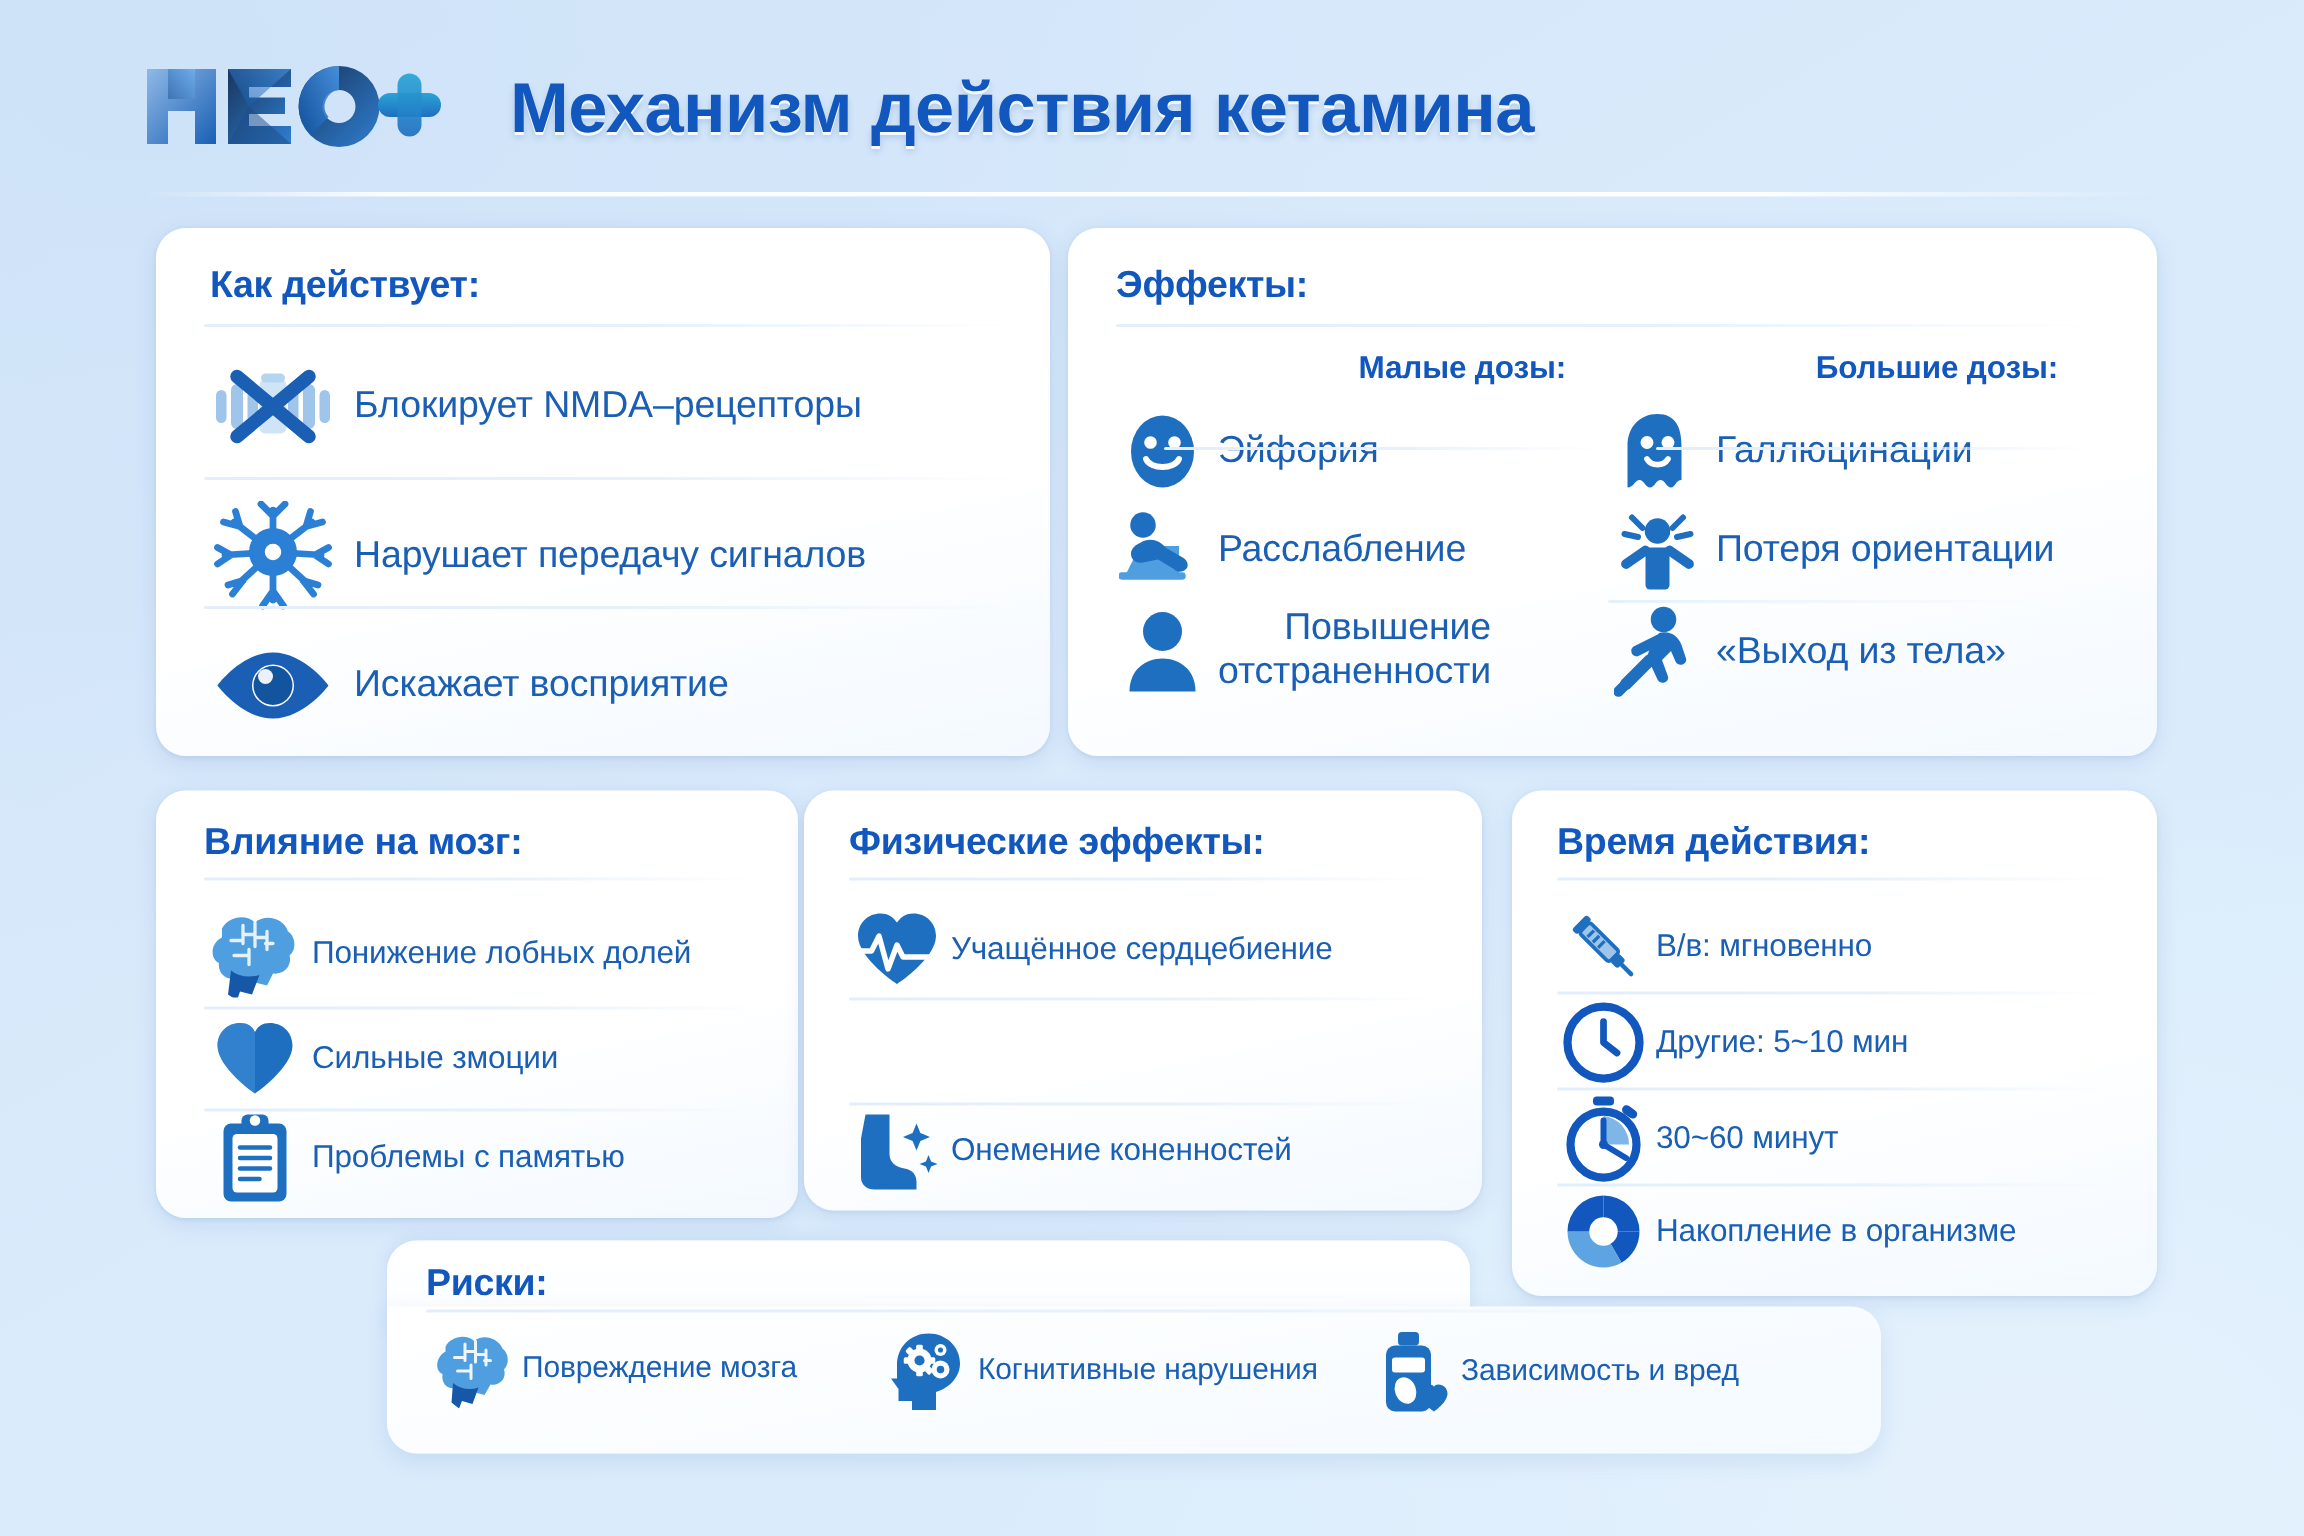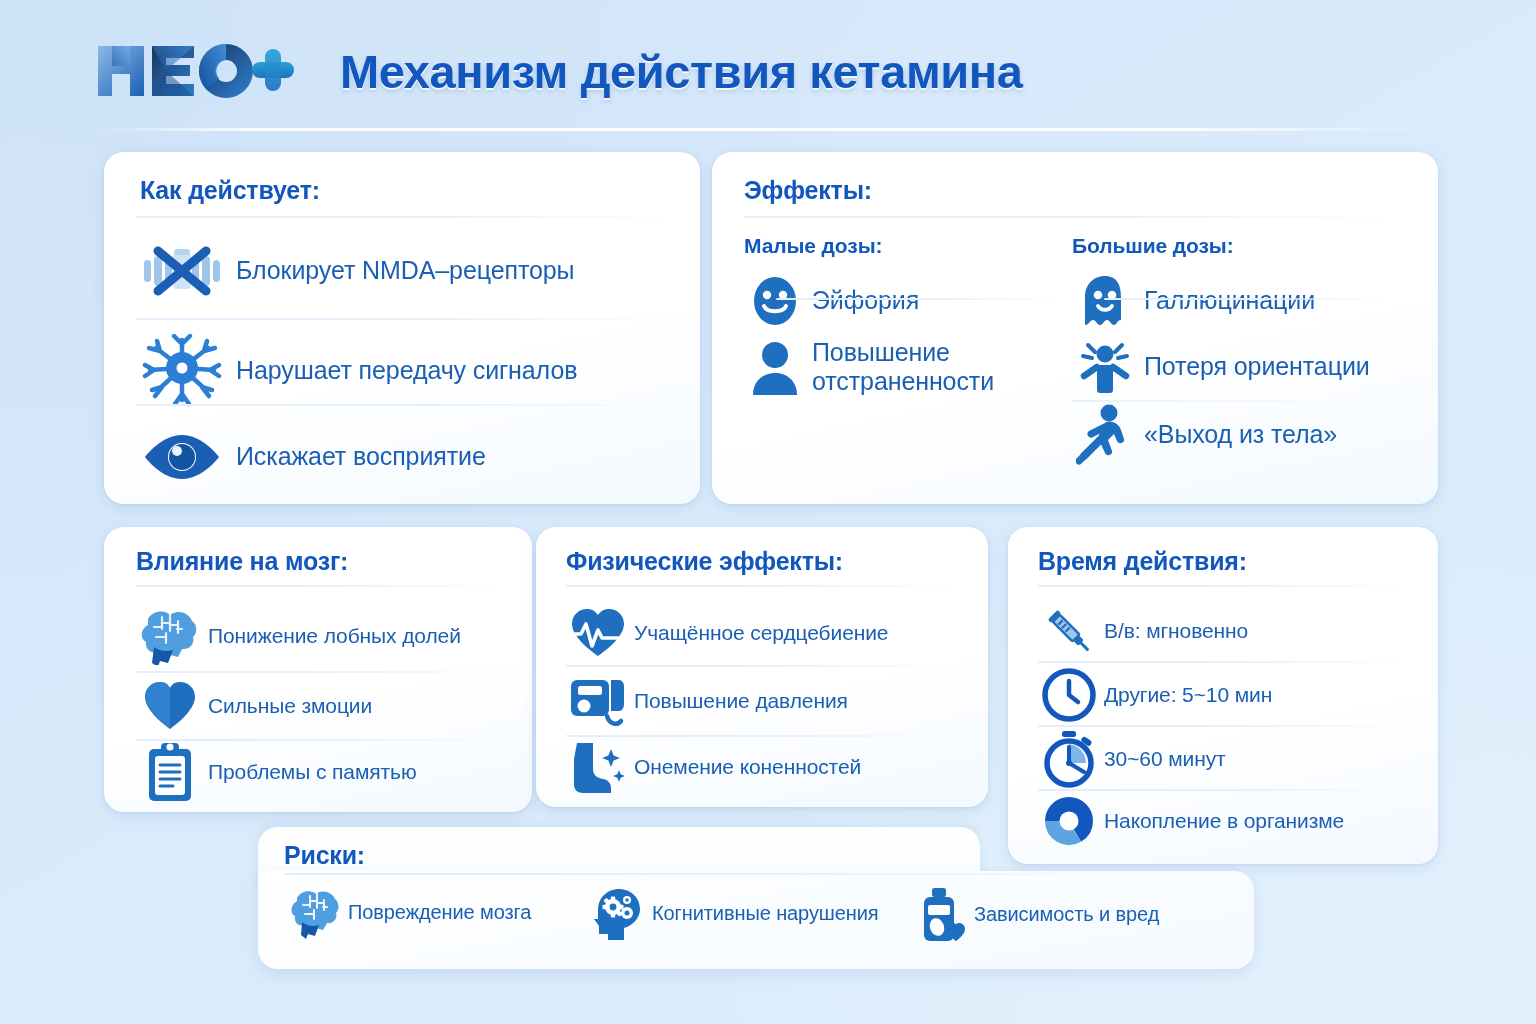--- a/index.html
+++ b/index.html
@@ -5,21 +5,21 @@
   html,body{margin:0;padding:0;}
   body{
     width:1536px;height:1024px;overflow:hidden;
     font-family:"Liberation Sans","DejaVu Sans",sans-serif;
     background:
       radial-gradient(ellipse 1100px 760px at 88% 96%, #e4f1fd 0%, rgba(228,241,253,0) 62%),
       radial-gradient(ellipse 1200px 900px at 6% 4%, #cfe3f8 0%, rgba(207,227,248,0) 66%),
       linear-gradient(150deg,#d3e5f9 0%,#d9eafb 45%,#dceefb 100%);
     -webkit-font-smoothing:antialiased;
   }
-  .page{position:relative;width:1536px;height:1024px;}
+  .page{position:relative;width:1536px;height:1024px;text-align:right;}
 
   
   .logo{position:absolute;left:96px;top:40px;width:200px;height:62px;}
   .title{
     position:absolute;left:340px;top:44px;
     font-size:47px;font-weight:700;letter-spacing:-0.4px;
     color:#1157bd;
     text-shadow:0 2px 0 rgba(255,255,255,.85), 0 3px 5px rgba(30,90,170,.22);
   }
   .header-rule{
@@ -258,20 +258,31 @@
           <svg width="52" height="54" viewBox="0 0 52 54">
             <ellipse cx="26" cy="27" rx="21" ry="24" fill="#1f6fc0"></ellipse>
             <circle cx="18" cy="21" r="4.2" fill="#fff"></circle>
             <circle cx="34" cy="21" r="4.2" fill="#fff"></circle>
             <path d="M15 32c3 7 19 7 22 0" stroke="#fff" stroke-width="4" fill="none" stroke-linecap="round"></path>
           </svg>
         </div>
         <div class="row-txt">Эйфория</div>
       </div>
 
+      <div class="eff-row">
+        <div class="row-ico">
+          <svg width="58" height="58" viewBox="0 0 58 58">
+            <path d="M4 46 L14 26 L40 26 L40 46 Z" fill="#4f9fe0"></path>
+            <circle cx="16" cy="12" r="8.5" fill="#1f6fc0"></circle>
+            <path d="M14 24c6-4 13-2 17 3l12 7c3 2 4 6 1 8s-6 1-8-1l-10-6-10 2c-5 1-8-2-8-6 0-3 3-6 6-7z" fill="#1f6fc0"></path>
+            <path d="M2 46h40" stroke="#4f9fe0" stroke-width="5" stroke-linecap="round"></path>
+          </svg>
+        </div>
+        <div class="row-txt">Расслабление</div>
+      </div>
 
       <div class="eff-row">
         <div class="row-ico">
           <svg width="50" height="58" viewBox="0 0 50 58">
             <circle cx="25" cy="17" r="13" fill="#1f6fc0"></circle>
             <path d="M3 57c0-14 10-22 22-22s22 8 22 22z" fill="#1f6fc0"></path>
           </svg>
         </div>
         <div class="row-txt">
           <span>Повышение</span><br>
@@ -385,32 +396,20 @@
       <div class="row-ico">
         <svg width="64" height="54" viewBox="0 0 64 54">
           <path d="M32 50S6 33 6 18C6 9 13 3 21 3c5 0 8 2 11 6 3-4 6-6 11-6 8 0 15 6 15 15 0 15-26 32-26 32z" fill="#1f6fc0"></path>
           <path d="M2 28h13l5-10 6 22 6-16 4 8h24" stroke="#fff" stroke-width="3.6" fill="none" stroke-linecap="round" stroke-linejoin="round"></path>
         </svg>
       </div>
       <div class="row-txt">Учащённое сердцебиение</div>
     </div>
     <div class="sep s1"></div>
 
-    <div class="row r2">
-      <div class="row-ico">
-        <svg width="62" height="58" viewBox="0 0 62 58">
-          <rect x="4" y="8" width="38" height="36" rx="6" fill="#1f6fc0"></rect>
-          <rect x="11" y="14" width="24" height="9" rx="2.5" fill="#fff"></rect>
-          <circle cx="17" cy="34" r="6.5" fill="#fff"></circle>
-          <path d="M44 8h8c3 0 5 3 5 6v18c0 4-2 7-5 7h-8z" fill="#1f6fc0"></path>
-          <path d="M40 44c2 8 10 10 14 5" stroke="#1f6fc0" stroke-width="4.5" fill="none" stroke-linecap="round"></path>
-        </svg>
-      </div>
-      <div class="row-txt">Повышение давления</div>
-    </div>
     <div class="sep s2"></div>
 
     <div class="row r3">
       <div class="row-ico">
         <svg width="62" height="56" viewBox="0 0 62 56">
           <path d="M10 4h16v26c0 6 4 9 10 10 6 1 8 5 8 9v5H16c-5 0-9-3-9-8V20z" fill="#1f6fc0"></path>
           <path d="M10 38c0 6 3 10 9 10" stroke="#1f6fc0" stroke-width="4" fill="none"></path>
           <path d="M44 10l2.6 6.4L53 19l-6.4 2.6L44 28l-2.6-6.4L35 19l6.4-2.6z" fill="#1f6fc0"></path>
           <path d="M52 31l1.7 4.3L58 37l-4.3 1.7L52 43l-1.7-4.3L46 37l4.3-1.7z" fill="#1f6fc0"></path>
         </svg>

